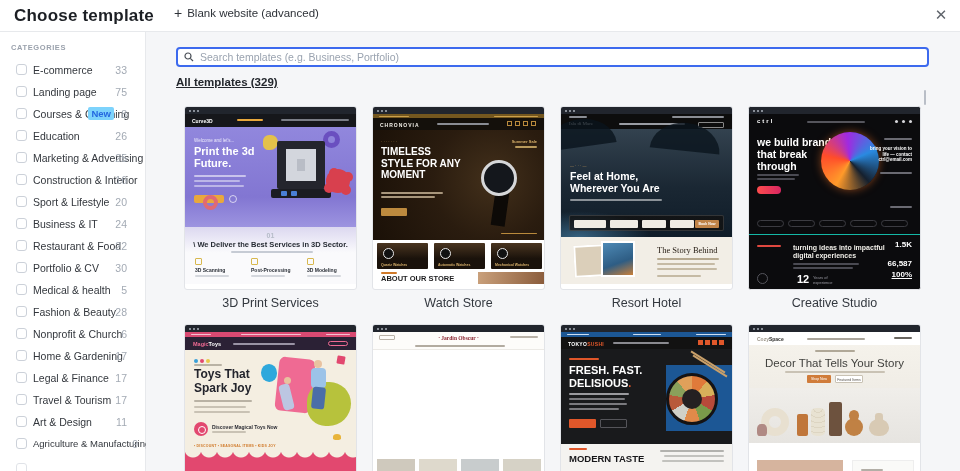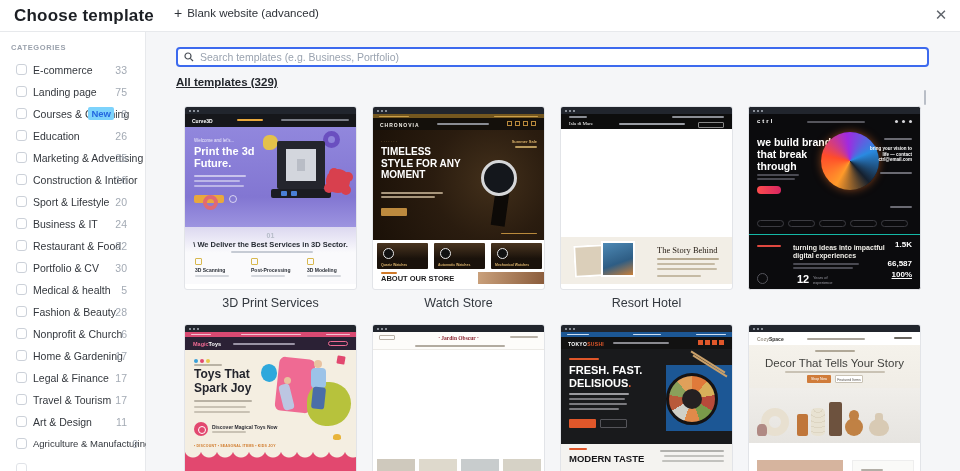--- a/index.html
+++ b/index.html
@@ -430,20 +430,35 @@
             <i style="left:4px"></i>
             <i style="left:8px"></i>
             <i style="left:12px"></i>
           </div>
         <div class="t2-head">
           <span class="bar" style="left:8px; top:2px; width:18px; height:2px; background:#8a8d94;"></span>
           <span class="bar" style="right:8px; top:2px; width:52px; height:2px; background:#8a8d94;"></span>
           <span class="t2-logo">Isla di Mare</span>
           <span class="bar" style="left:58px; top:9px; width:66px; height:2px; background:#9a9da4;"></span>
           <span class="bar" style="right:8px; top:7.5px; width:26px; height:6px; background:transparent; border:1px solid #888;"></span>
+        </div>
+        <div class="t2-hero">
+          <span class="t2-palm" style="left:90px; top:-6px; transform:rotate(6deg);"></span>
+          <span class="t2-palm" style="left:-16px; top:-10px; transform:rotate(-8deg);"></span>
+          <span class="t2-pool"></span>
+          <div class="t2-kicker">— · · · —</div>
+          <div class="t2-headline">Feel at Home, Wherever You Are</div>
+          <span class="bar" style="left:9px; top:70px; width:92px; height:2px; background:rgba(255,255,255,.5)"></span>
+          <div class="t2-book">
+            <span class="t2-f" style="left:4px; width:32px;"></span>
+            <span class="t2-f" style="left:40px; width:28px;"></span>
+            <span class="t2-f" style="left:72px; width:24px;"></span>
+            <span class="t2-f" style="left:100px; width:24px;"></span>
+            <span class="t2-bn">Book Now</span>
+          </div>
         </div>
         <div class="t2-story">
           <span class="t2-img1"></span>
           <span class="t2-img2"></span>
           <div class="t2-story-h">The Story Behind</div>
           <span class="bar" style="left:96px; top:21px; width:62px; height:1.5px; background:#b5a88f;"></span>
           <span class="bar" style="left:96px; top:26px; width:58px; height:1.5px; background:#c5baa4;"></span>
           <span class="bar" style="left:96px; top:31px; width:60px; height:1.5px; background:#c5baa4;"></span>
           <span class="bar" style="left:96px; top:38px; width:44px; height:1.5px; background:#c5baa4;"></span>
         </div>
@@ -485,20 +500,21 @@
             <span class="bar" style="left:44px; top:32px; width:60px; height:1.5px; background:#4a4a52;"></span>
             <div class="t3-stat" style="top:5px;">1.5K</div>
             <div class="t3-stat" style="top:24px;">66,587</div>
             <div class="t3-stat" style="top:35px;text-decoration:underline;">100%</div>
             <span class="t3-circ"></span>
             <div class="t3-years">12</div>
             <div class="t3-years-lb">Years of experience</div>
           </div>
         </div>
       </div>
+      <div class="card-title">Creative Studio</div>
     </div>
 
     <div class="card" style="left:38px; top:292px;">
       <div class="prev">
         <div class="bbar">
             <i style="left:4px"></i>
             <i style="left:8px"></i>
             <i style="left:12px"></i>
           </div>
         <div class="t4-strip">

